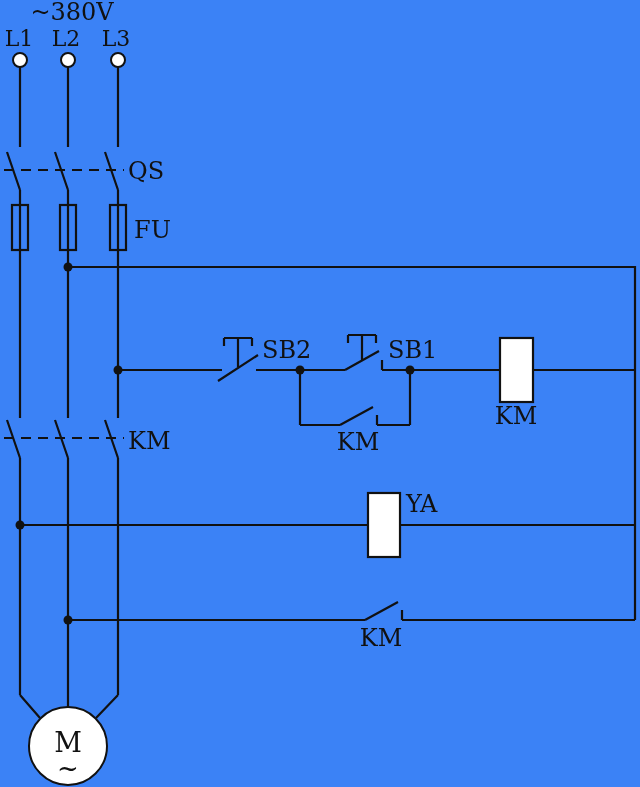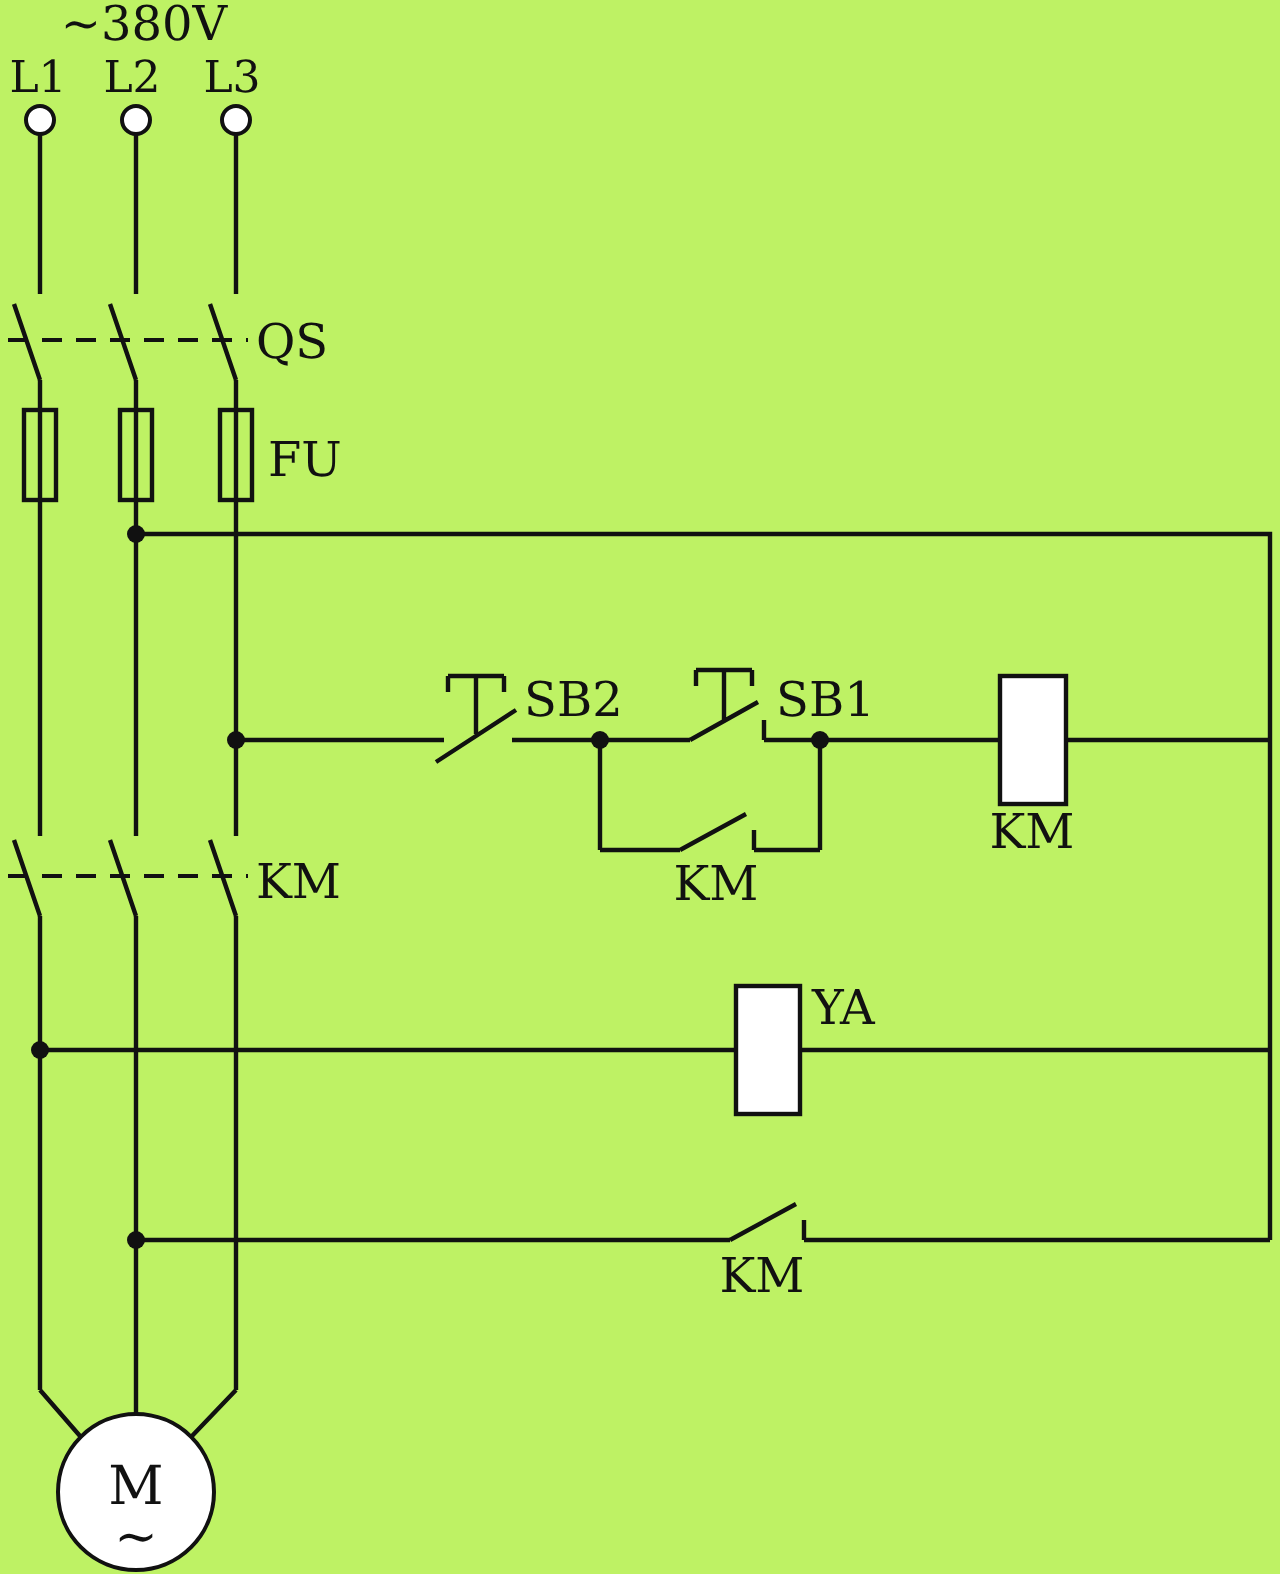--- a/index.html
+++ b/index.html
@@ -7,21 +7,21 @@
     padding: 0;
     background: #ffffff;
     width: 640px;
     height: 787px;
     font-family: "DejaVu Serif", "Liberation Serif", serif;
   }
   #stage {
     position: relative;
     width: 640px;
     height: 787px;
-    background: #bef264;
+    background: #3b82f6;
     overflow: hidden;
   }
   svg { display: block; }
   .wire { stroke: #111111; stroke-width: 2.2; fill: none; stroke-linecap: butt; }
   .dashed { stroke: #111111; stroke-width: 2; fill: none; stroke-dasharray: 10 7; }
   .sym { stroke: #111111; stroke-width: 2.2; fill: none; }
   .box { stroke: #111111; stroke-width: 2.2; fill: #ffffff; }
   .dot { fill: #111111; stroke: none; }
   .term { stroke: #111111; stroke-width: 2; fill: #ffffff; }
   text { fill: #111111; }

